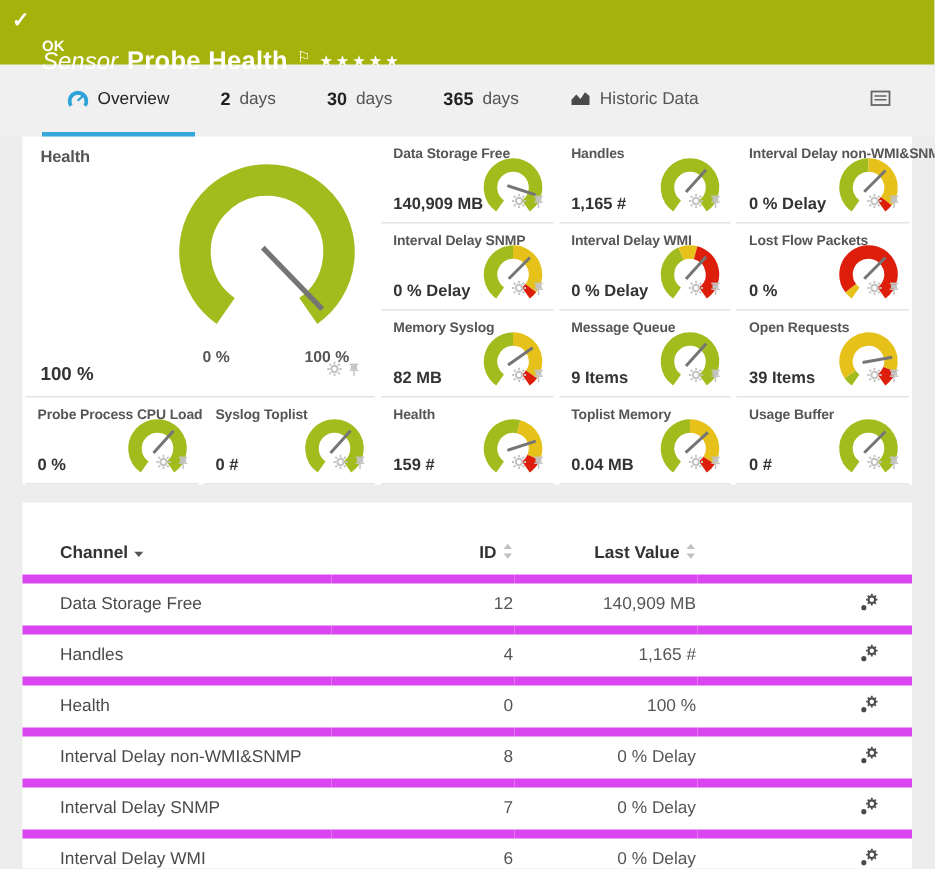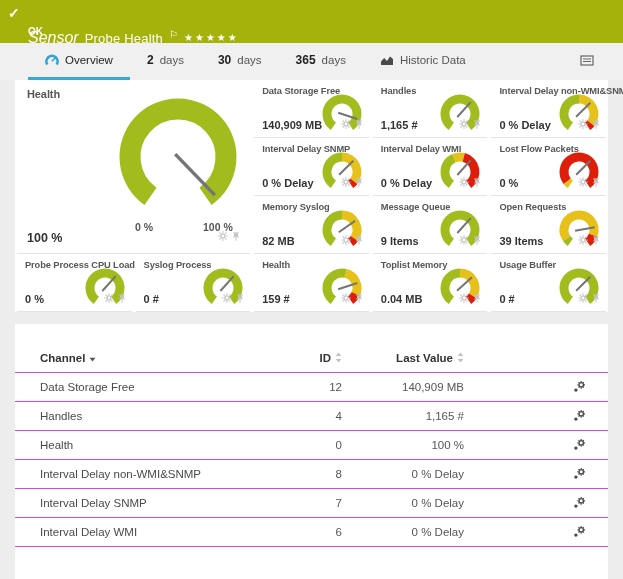--- a/index.html
+++ b/index.html
@@ -6,26 +6,26 @@
   body{
     width:623px;height:579px;overflow:hidden;position:relative;
     background:#ededed;font-family:"Liberation Sans",sans-serif;
     -webkit-font-smoothing:antialiased;
   }
   
   #sensor-header{height:43px;background:#a6b20c;position:relative;color:#fff;}
   .hdr-check{position:absolute;left:8px;top:5px;font-size:14px;font-weight:bold;}
   .hdr-line1{position:absolute;left:28px;top:3px;display:flex;align-items:baseline;gap:6px;}
   .hdr-kind{font-style:italic;font-size:16px;}
-  .hdr-title{font-weight:normal;font-size:13px;letter-spacing:.2px;margin-top:28px;}
+  .hdr-title{font-weight:bold;font-size:17px;letter-spacing:.2px;margin-top:28px;}
   .hdr-flag{font-size:10px;position:relative;top:-5px;}
   .hdr-stars{font-size:10px;letter-spacing:2px;position:relative;top:-2px;}
   .hdr-ok{position:absolute;left:28px;top:26px;font-size:10px;font-weight:bold;}
   
-  #tabbar{height:37px;display:flex;align-items:stretch;padding-left:28px;background:#f0f0f0;}
+  #tabbar{height:48px;display:flex;align-items:stretch;padding-left:28px;background:#f0f0f0;}
   .tab{display:flex;align-items:center;gap:6px;padding:0 17px;font-size:11.5px;color:#555;
        cursor:pointer;border-bottom:3px solid transparent;white-space:nowrap;}
   .tab.active{border-bottom-color:#35a7d9;color:#222;}
   .tab b{color:#222;font-size:12px;}
   .tab .icn{display:flex;align-items:center;}
   .tab-log{margin-left:auto;margin-right:12px;}
   
   #content{padding:0 15px;}
   #gauge-panel{background:#fff;display:grid;grid-template-columns:repeat(5,1fr);grid-auto-rows:58px;}
   .tile{position:relative;margin:0 2px;border-bottom:1px solid #e4e4e4;}
@@ -37,21 +37,21 @@
   .health-tile{grid-column:1/3;grid-row:1/4;}
   .health-tile .tile-title{font-size:11px;left:10px;top:8px;}
   .health-gauge{position:absolute;left:91px;top:13px;}
   .scale-min{position:absolute;left:118px;bottom:20px;font-size:10.5px;font-weight:bold;color:#555;}
   .scale-max{position:absolute;left:186px;bottom:20px;font-size:10.5px;font-weight:bold;color:#555;}
   .big-value{position:absolute;left:10px;bottom:8px;font-size:12.5px;font-weight:bold;color:#333;}
   .health-tile .tile-icons{right:10px;bottom:8px;}
   
   #table-panel{background:#fff;margin-top:12px;padding-top:20px;height:247px;}
   table{width:100%;border-collapse:collapse;font-size:11.5px;table-layout:fixed;}
-  th,td{height:26px;border-bottom:1px solid #d946ef;font-weight:normal;}
+  th,td{height:26px;border-bottom:6px solid #d946ef;font-weight:normal;}
   th{color:#333;font-weight:bold;}
   .col-channel{text-align:left;padding-left:25px;}
   .col-id{text-align:right;width:120px;}
   .col-last{text-align:right;width:120px;}
   .col-action{text-align:right;width:120px;padding-right:22px;}
   td.col-channel{color:#4a4a4a;}
   td.col-id,td.col-last{color:#555;}
   .th-inner{display:inline-flex;align-items:center;gap:4px;}
   .action-btn{display:inline-flex;cursor:pointer;}
 </style>
@@ -438,21 +438,21 @@
             </svg></span>
           <span class="icn"><svg width="8" height="9" viewBox="0 0 8 9">
               <rect x="1.2" y="0.4" width="5.6" height="1.1" fill="#c3c3c3"></rect>
               <rect x="2" y="1.5" width="4" height="2.8" fill="#c3c3c3"></rect>
               <rect x="1.2" y="4.3" width="5.6" height="1" fill="#c3c3c3"></rect>
               <rect x="3.5" y="5.3" width="1" height="3.4" fill="#c3c3c3"></rect>
             </svg></span>
         </span>
       </div>
       <div class="tile">
-        <div class="tile-title">Syslog Process</div>
+        <div class="tile-title">Syslog Toplist</div>
         <span class="tile-gauge"><svg width="48" height="42">
             <path d="M 15.40 34.29 A 15 15 0 1 1 32.60 34.29" fill="none" stroke="#a2bc1e" stroke-width="9"></path>
             <line x1="21.323477574564567" y1="24.972579301909576" x2="34.70608970174173" y2="10.109682792361692" stroke="#757575" stroke-width="2"></line>
           </svg></span>
         <span class="tile-value">0 #</span>
         <span class="tile-icons">
           <span class="icn"><svg width="10" height="10" viewBox="0 0 9 9">
               <circle cx="4.5" cy="4.5" r="1.9" fill="none" stroke="#c3c3c3" stroke-width="1.2"></circle>
               <g stroke="#c3c3c3" stroke-width="1.1">
                 <line x1="4.5" y1="0.2" x2="4.5" y2="1.6"></line>

